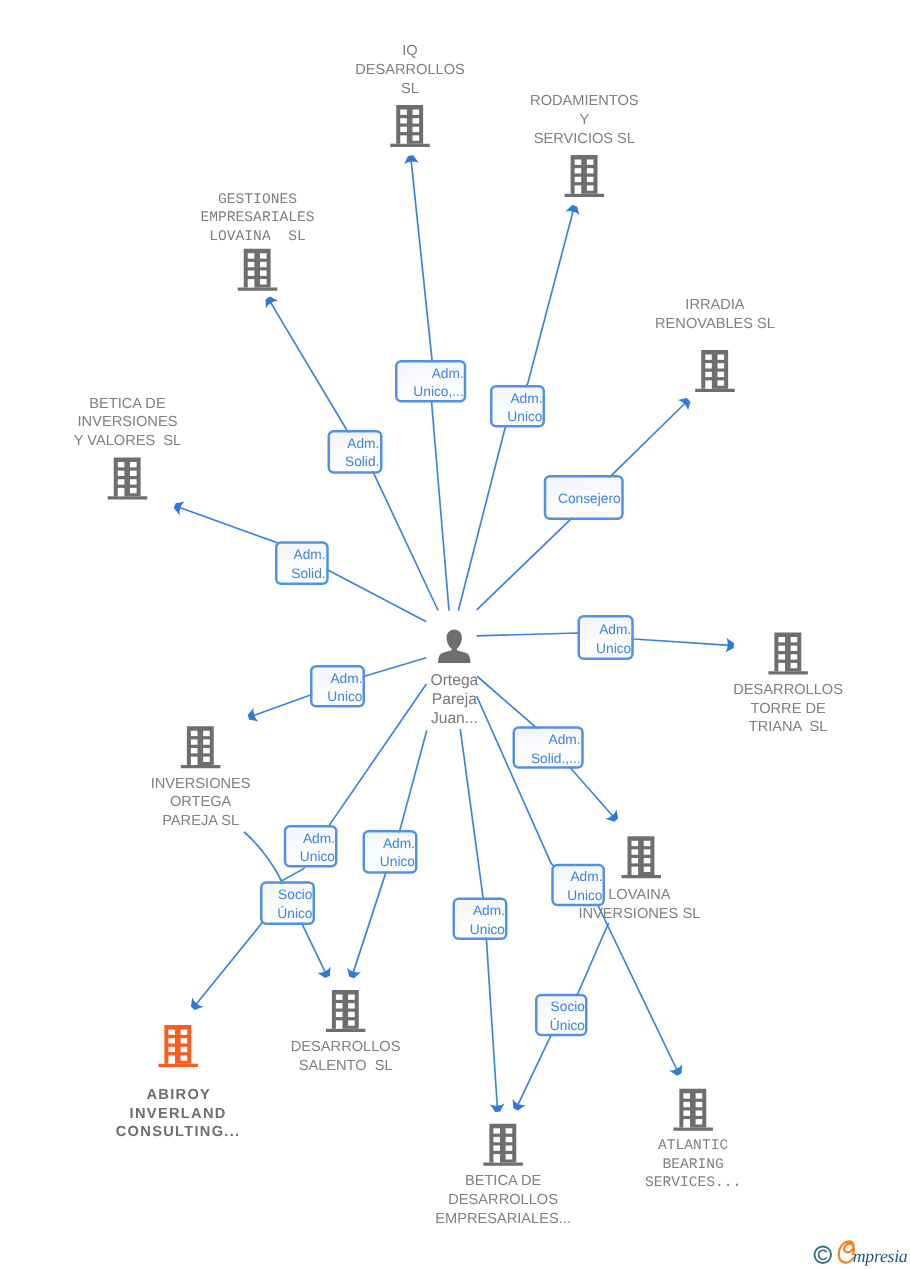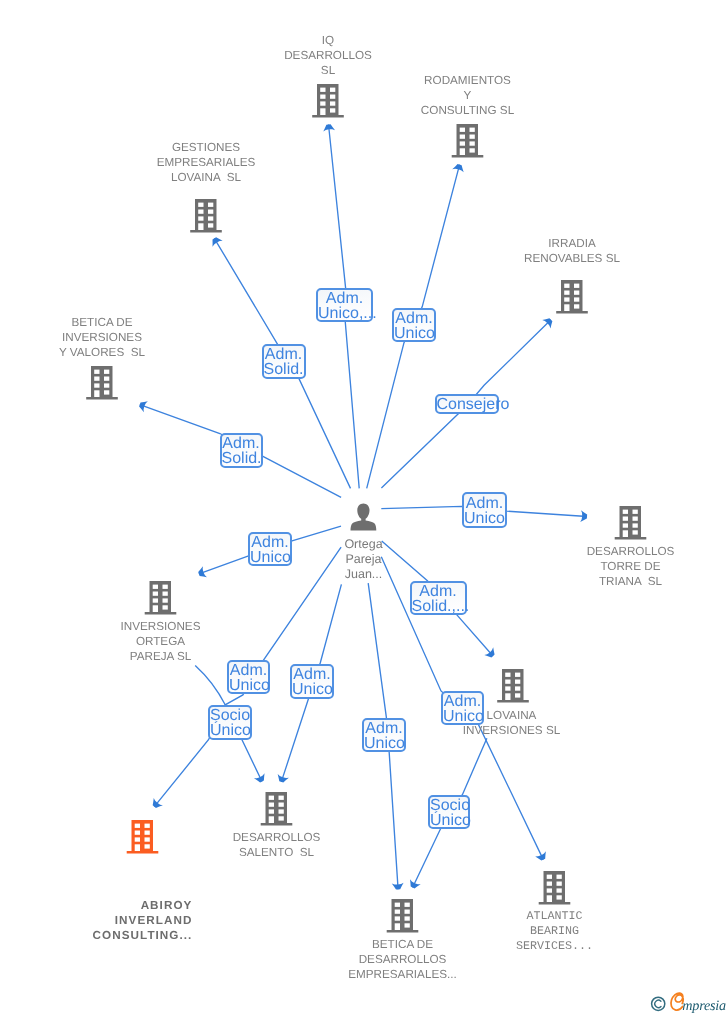--- a/index.html
+++ b/index.html
@@ -9,21 +9,21 @@
        -webkit-font-smoothing:antialiased;text-rendering:geometricPrecision;}
   #graph{position:absolute;left:0;top:0;width:728px;height:1015px;}
   svg.edges{position:absolute;left:0;top:0;width:728px;height:1015px;}
   .node{position:absolute;width:0;height:0;}
   .node .cap{position:absolute;left:0;transform:translateX(-50%);
              color:#808080;font-size:11.7px;line-height:15.1px;white-space:pre;text-align:center;}
   .node.center .cap{font-size:12.5px;line-height:14.9px;color:#7a7a7a;}
   .node.hl .cap{color:#6d6d6d;font-weight:bold;letter-spacing:1.05px;text-indent:1.05px;}
   .lbl{position:absolute;box-sizing:border-box;border:2px solid #5191e3;border-radius:5px;
        background:linear-gradient(170deg,#f2f5f9 0%,#f8fafc 40%,#fdfdfe 80%,#ffffff 100%);
-       color:#3f84df;font-size:16px;line-height:14.8px;text-align:center;
+       color:#3f84df;font-size:11px;line-height:14.8px;text-align:right;
        display:flex;flex-direction:column;justify-content:center;white-space:pre;padding-top:3px;}
   #logo{position:absolute;left:645px;top:989px;}
 </style>
 </head>
 <body>
 
 <div id="graph">
 
 <svg class="edges" viewBox="0 0 728 1015" xmlns="http://www.w3.org/2000/svg">
 <defs>
@@ -102,24 +102,24 @@
 Juan...</span>
       </div>
       <div class="node" style="left: 328px; top: 0px;">
         <span class="cap" style="top: 33px;">IQ
 DESARROLLOS
 SL</span>
       </div>
       <div class="node" style="left: 467.5px; top: 0px;">
         <span class="cap" style="top: 73px;">RODAMIENTOS
 Y
-CONSULTING SL</span>
+SERVICIOS SL</span>
       </div>
       <div class="node" style="left: 206px; top: 0px;">
-        <span class="cap" style="top: 140px;">GESTIONES
+        <span class="cap" style="top: 152px; font-family: Liberation Mono, monospace;">GESTIONES
 EMPRESARIALES
 LOVAINA  SL</span>
       </div>
       <div class="node" style="left: 572px; top: 0px;">
         <span class="cap" style="top: 236px;">IRRADIA
 RENOVABLES SL</span>
       </div>
       <div class="node" style="left: 102px; top: 0px;">
         <span class="cap" style="top: 315px;">BETICA DE
 INVERSIONES
@@ -133,21 +133,21 @@
       <div class="node" style="left: 160.5px; top: 0px;">
         <span class="cap" style="top: 619px;">INVERSIONES
 ORTEGA
 PAREJA SL</span>
       </div>
       <div class="node" style="left: 513px; top: 0px;">
         <span class="cap" style="top: 708px; margin-left: -1.5px;">LOVAINA
 INVERSIONES SL</span>
       </div>
       <div class="node hl" style="left: 142.5px; top: 0px;">
-        <span class="cap" style="top: 898px; text-align: right;">ABIROY
+        <span class="cap" style="top: 868px;">ABIROY
 INVERLAND
 CONSULTING...</span>
       </div>
       <div class="node" style="left: 276.5px; top: 0px;">
         <span class="cap" style="top: 830px;">DESARROLLOS
 SALENTO  SL</span>
       </div>
       <div class="node" style="left: 402.5px; top: 0px;">
         <span class="cap" style="top: 937px;">BETICA DE
 DESARROLLOS
@@ -159,21 +159,21 @@
 SERVICES...</span>
       </div>
     </div>
 <div id="labels">
       <div class="lbl" style="left: 316px; top: 288px; width: 57px; height: 34px;">Adm.
 Unico,...</div>
       <div class="lbl" style="left: 392px; top: 308px; width: 44px; height: 34px;">Adm.
 Unico</div>
       <div class="lbl" style="left: 261.5px; top: 344px; width: 44px; height: 35px;">Adm.
 Solid.</div>
-      <div class="lbl" style="left: 434.5px; top: 394px; width: 64px; height: 20px;">Consejero</div>
+      <div class="lbl" style="left: 434.5px; top: 380px; width: 64px; height: 36px;">Consejero</div>
       <div class="lbl" style="left: 219.5px; top: 433px; width: 43px; height: 35px;">Adm.
 Solid.</div>
       <div class="lbl" style="left: 462px; top: 492px; width: 45px; height: 36px;">Adm.
 Unico</div>
       <div class="lbl" style="left: 248px; top: 532px; width: 44px; height: 34px;">Adm.
 Unico</div>
       <div class="lbl" style="left: 409.5px; top: 581px; width: 57px; height: 34px;">Adm.
 Solid.,...</div>
       <div class="lbl" style="left: 227px; top: 660px; width: 43px; height: 34px;">Adm.
 Unico</div>

